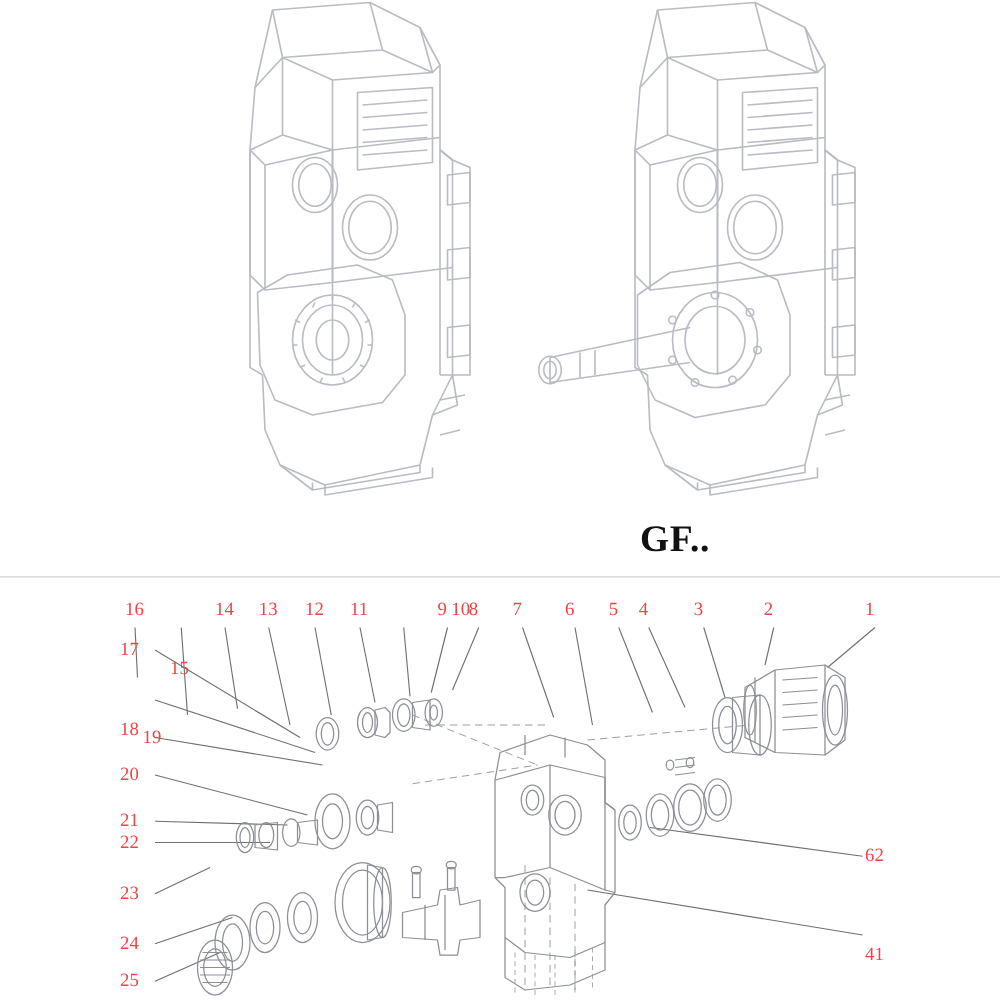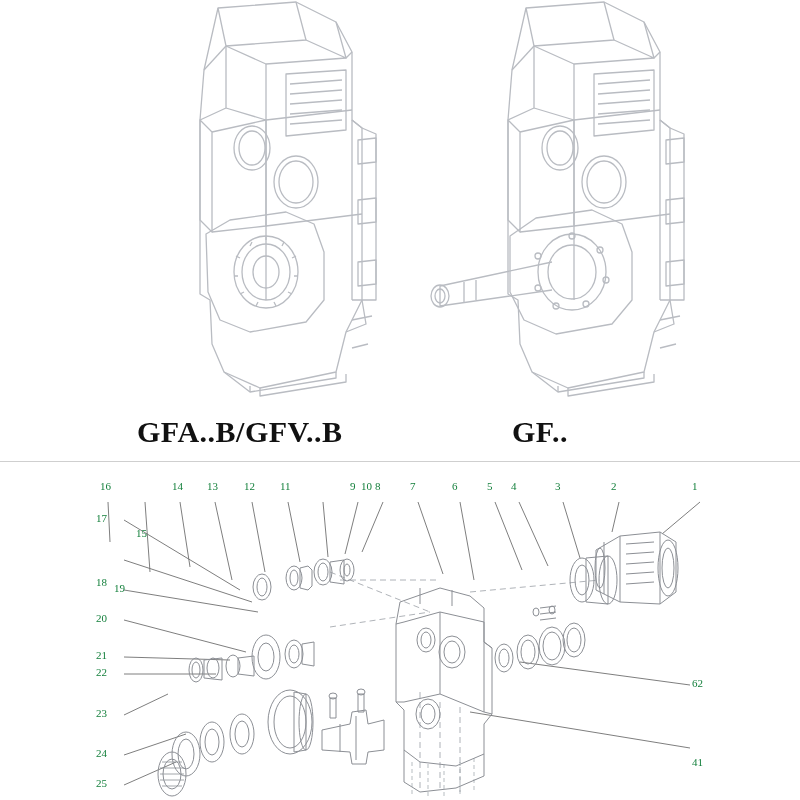--- a/index.html
+++ b/index.html
@@ -35,22 +35,22 @@
     position:absolute;left:0;top:461px;width:800px;height:1px;
     background:#cfcfcf;
   }
 
   
   .exploded{position:absolute;left:0;top:462px;width:800px;height:338px;}
 
   .lbl{
     position:absolute;
     font-family:"Liberation Serif", serif;
-    font-size:11px;
-    color:#15803d;
+    font-size:15px;
+    color:#ef4444;
     white-space:nowrap;
   }
 
   svg{display:block;overflow:visible;}
 </style>
 </head>
 <body>
 
 <div id="stage">
 
@@ -158,21 +158,20 @@
           <path d="M266 140 L284 138 L284 162 L266 164 Z"></path>
           <path d="M266 200 L284 198 L284 222 L266 224 Z"></path>
           <path d="M266 262 L284 260 L284 284 L266 286 Z"></path>
           <path d="M260 320 L280 316 M260 348 L276 344"></path>
           <path d="M270 128 L284 134 L284 300 L270 300"></path>
           <path d="M254 332 L274 324 L270 300"></path>
         </g>
       </svg>
     </div>
 
-    <div class="caption cap-left">GFA..B/GFV..B</div>
     <div class="caption cap-right">GF..</div>
   </div>
 
   <div class="divider"></div>
 
   <div class="exploded">
     <svg viewBox="0 0 800 338" width="800" height="338">
       <g fill="none" stroke="#8c8f95" stroke-width="1" stroke-linejoin="round">
 
         <g stroke="#6f6f6f" stroke-width="0.9">

